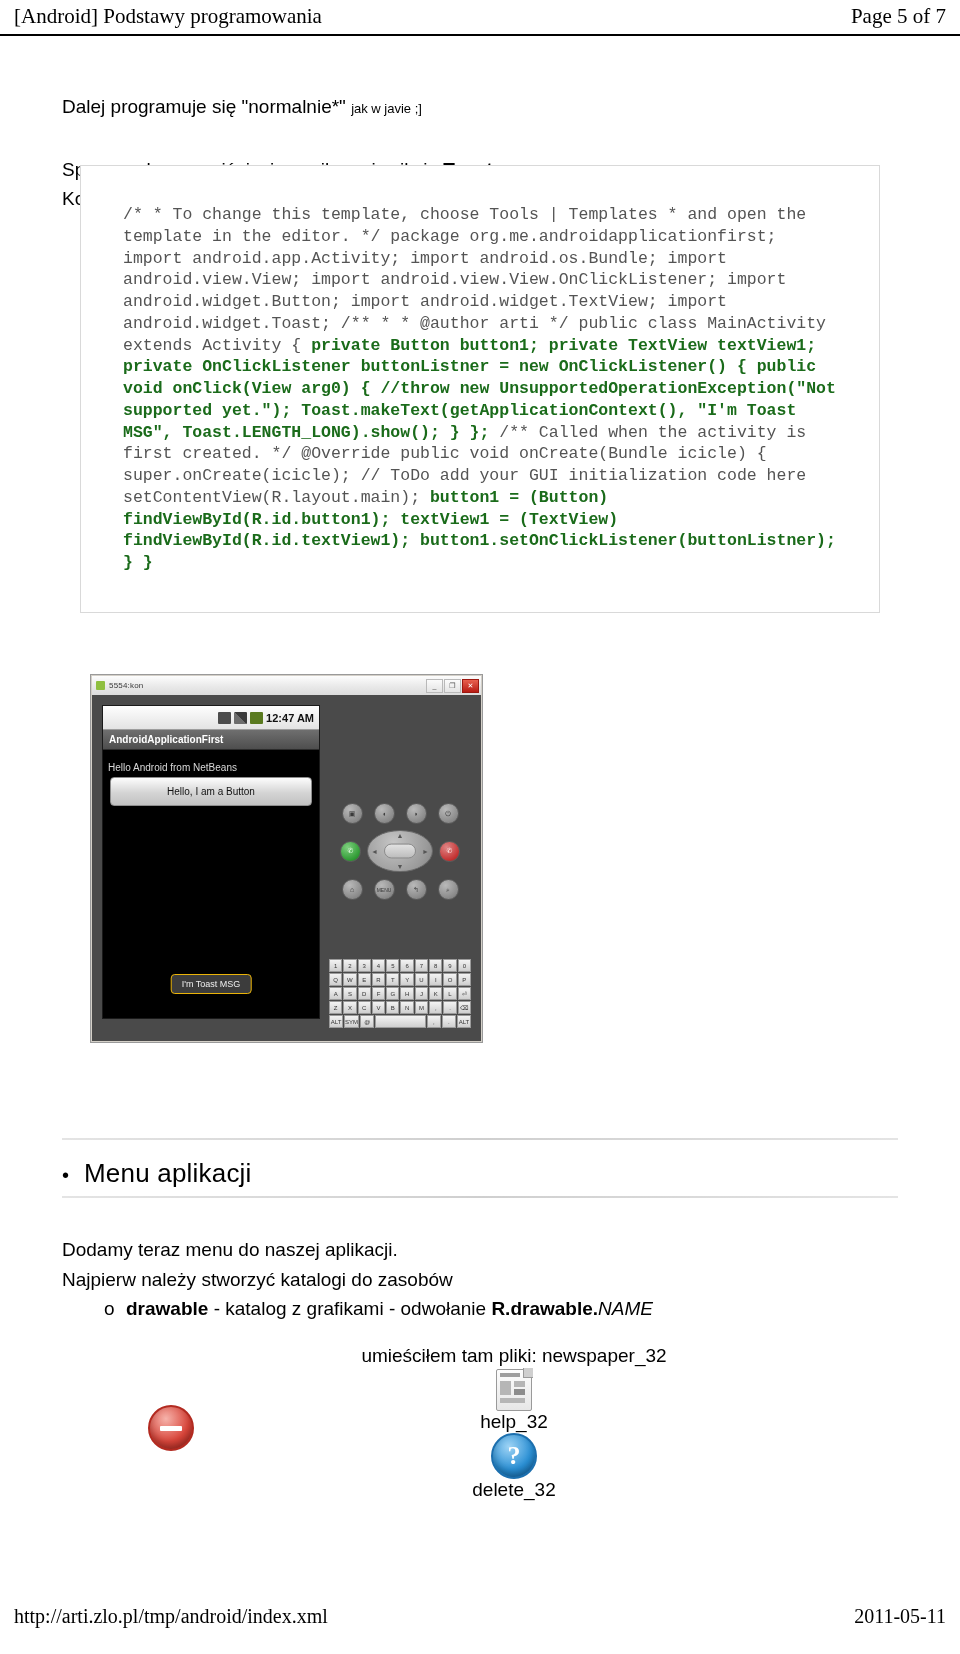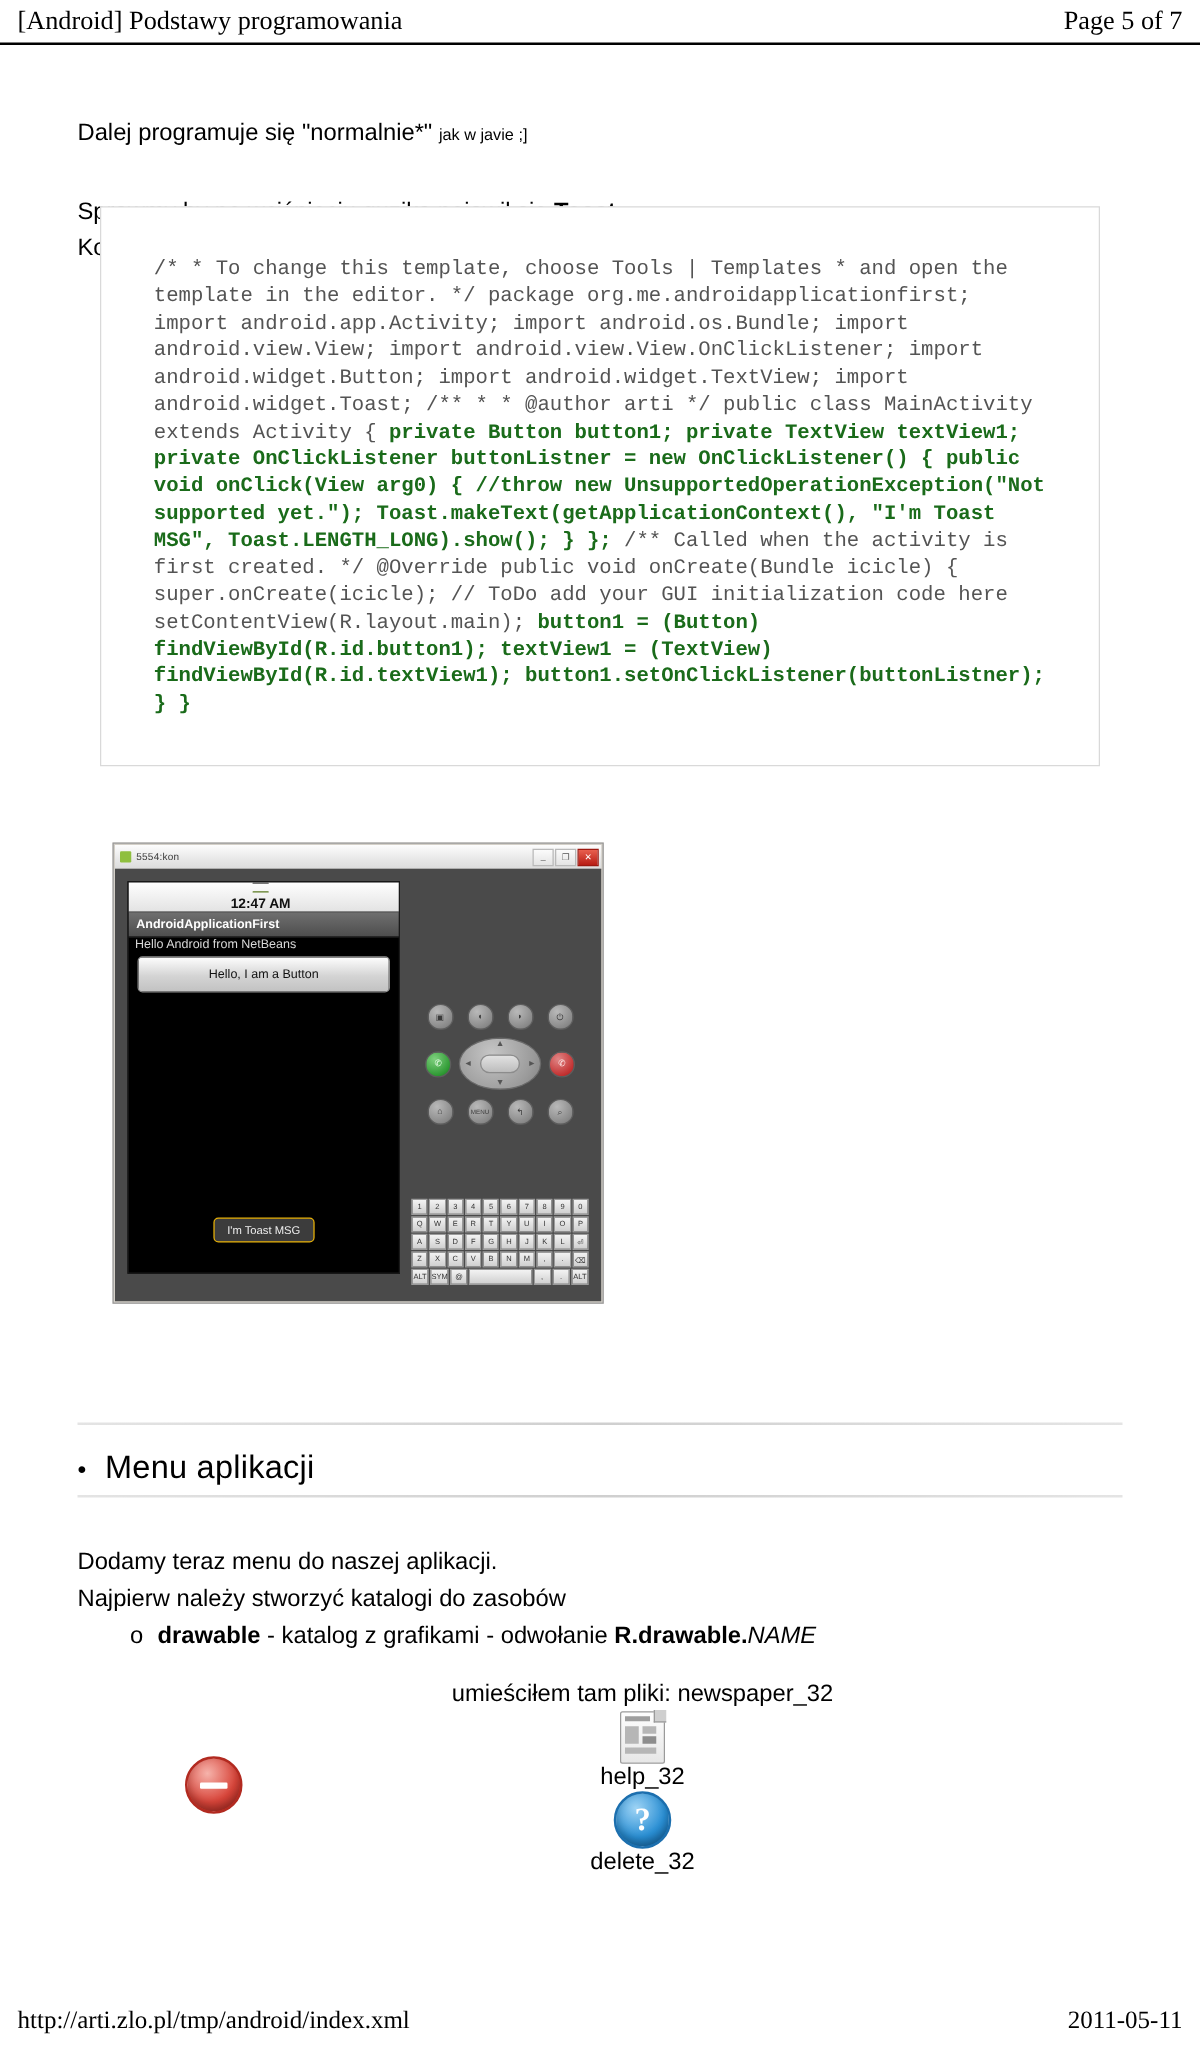--- a/index.html
+++ b/index.html
@@ -86,32 +86,32 @@
     position:absolute; left:10px; top:10px;
     width:216px; height:312px;
     background:#000;
     border:1px solid #1a1a1a;
   }
   .status-bar {
     height:23px; background:linear-gradient(#fefefe,#e3e3e3);
     border-bottom:1px solid #9d9d9d;
     display:flex; align-items:center; justify-content:flex-end;
     padding-right:5px; gap:3px;
-    font-size:11px; font-weight:bold; color:#111;flex-direction:column;
+    font-size:11px; font-weight:bold; color:#111;
   }
   .sb-ico { width:13px; height:12px; background:#4c4c4c; border-radius:1px; display:inline-block; }
   .sb-ico.sig { background:linear-gradient(to top right,#6d6d6d 50%,#3b3b3b 50%); }
   .sb-ico.bat { background:#5a7a20; }
   .app-title {
     height:19px; background:linear-gradient(#6f6f6f,#4e4e4e);
     border-bottom:1px solid #2c2c2c;
     display:flex; align-items:center; padding-left:6px;
     font-size:10px; font-weight:bold; color:#fff;
   }
-  .hello-text { padding:0 0 3px 5px; font-size:10px; color:#d8d8d8; }
+  .hello-text { padding:12px 0 3px 5px; font-size:10px; color:#d8d8d8; }
   .android-btn {
     margin:1px 7px 0 7px; height:27px;
     background:linear-gradient(#fdfdfd,#d4d4d4 55%,#c2c2c2);
     border:1px solid #8d8d8d; border-radius:4px;
     display:flex; align-items:center; justify-content:center;
     font-size:10px; color:#111;
   }
   .toast {
     position:absolute; left:50%; transform:translateX(-50%); bottom:24px;
     background:#3c3c3c; border:1px solid #eab308; border-radius:4px;

